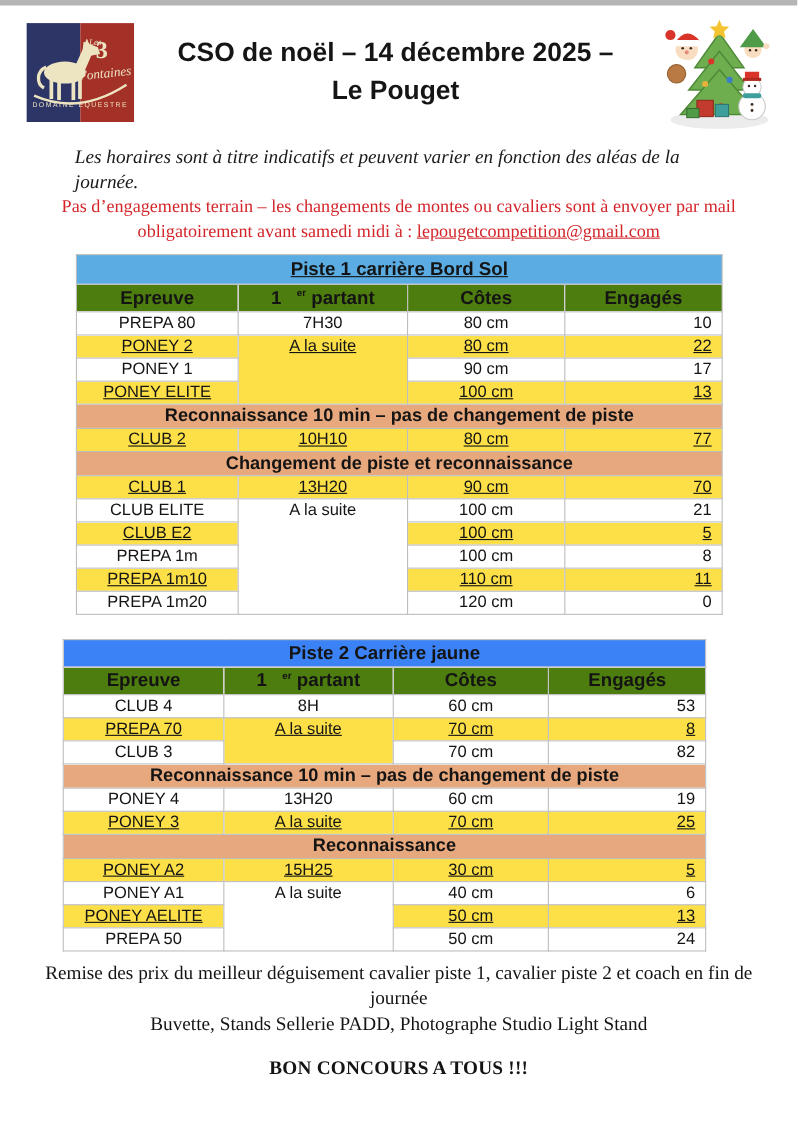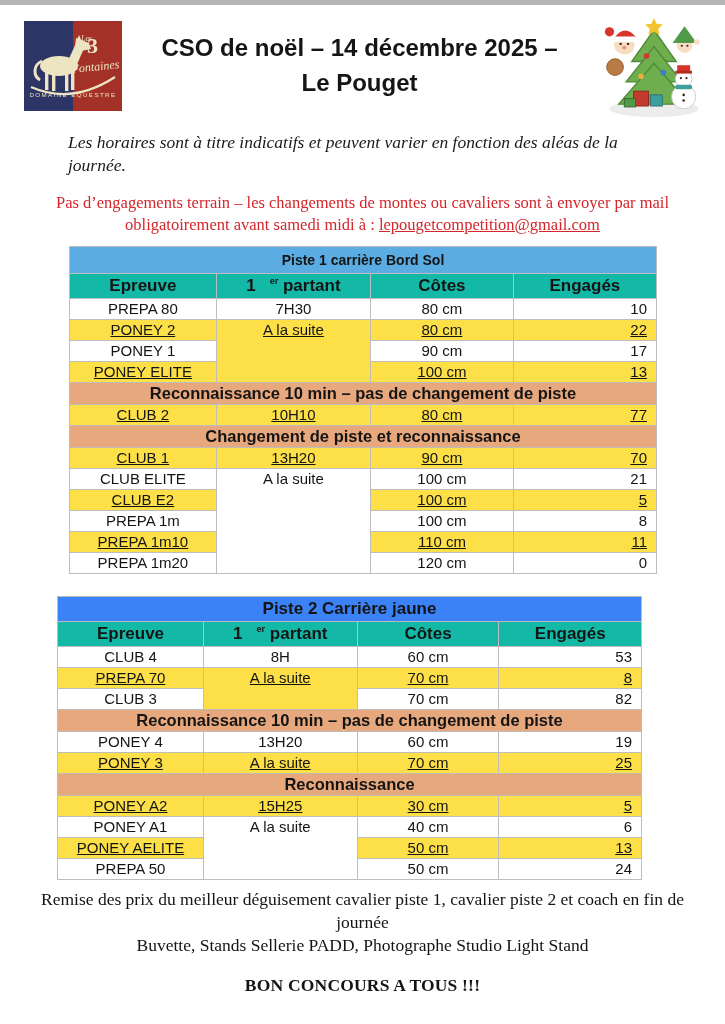--- a/index.html
+++ b/index.html
@@ -15,34 +15,34 @@
   .title-block{flex:1;text-align:center;padding-top:10px;
     font-weight:bold;font-size:24px;line-height:1.45;color:#151515;}
   .tree{width:114px;height:102px;flex:none;margin-top:-4px;margin-right:4px;}
   
   .note-italic{
     margin-top:12px;padding:0 68px;
     font-family:"Liberation Serif","DejaVu Serif",serif;
     font-style:italic;font-size:17.5px;line-height:1.32;color:#1a1a1a;
   }
   .note-red{
-    margin-top:15px;text-align:center;padding:0 42px;
+    text-align:center;padding:0 42px;
     font-family:"Liberation Serif","DejaVu Serif",serif;
     font-size:16.5px;line-height:1.32;color:#d3262b;
   }
   .note-red .email{text-decoration:underline;cursor:pointer;color:#d3262b;}
   
   table{border-collapse:collapse;font-size:15px;color:#141414;table-layout:fixed;}
   #table1{width:588px;margin:10px 0 0 69px;}
   #table2{width:585px;margin:22px 0 0 57px;}
   td{border:1px solid #bdbdbd;text-align:center;padding:0 4px;height:20px;
      overflow:hidden;white-space:nowrap;}
-  tr.band-blue td{background:#5aace2;font-weight:bold;font-size:14px;height:26px;}
+  tr.band-blue td{background:#5aace2;font-weight:bold;font-size:17px;height:26px;text-decoration:underline;}
   tr.band-red td{background:#3b82f6;font-weight:bold;font-size:17px;height:24px;}
-  tr.head td{background:#14b8a6;font-weight:bold;font-size:17px;height:24px;}
+  tr.head td{background:#4d7c0f;font-weight:bold;font-size:17px;height:24px;}
   tr.band td{background:#e8a87d;font-weight:bold;font-size:16.5px;height:21px;}
   td.g{background:#fde047;text-decoration:underline;}
   td.w{background:#ffffff;}
   td.num{text-align:right;padding-right:9px;}
   td.merged{vertical-align:top;padding-top:1px;}
   sup.er{font-size:9px;vertical-align:super;padding-left:14px;}
   
   .footer{
     margin-top:8px;text-align:center;
     font-family:"Liberation Serif","DejaVu Serif",serif;

